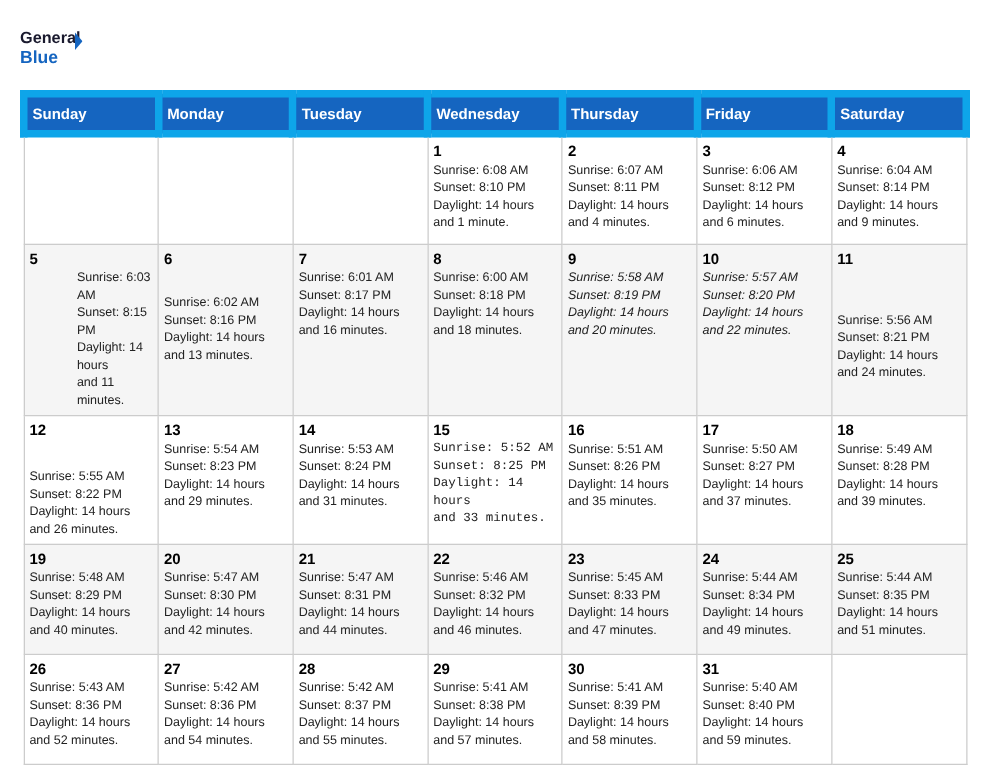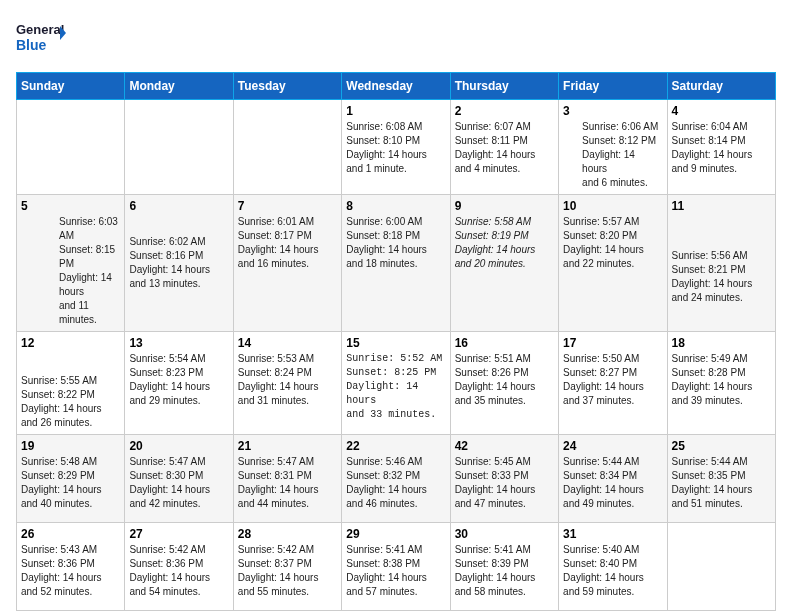--- a/index.html
+++ b/index.html
@@ -37,21 +37,21 @@
       width: 100%;
       border-collapse: collapse;
       font-size: 11px;
     }
     thead th {
       background: #1565c0;
       color: #fff;
       padding: 6px 4px;
       text-align: left;
       font-size: 12px;
-      border: 1px solid #0ea5e9;
+      border: 6px solid #0ea5e9;
     }
     tbody td {
       border: 1px solid #ccc;
       vertical-align: top;
       padding: 4px;
       height: 88px;
       width: 14.28%;
       background: #fff;
     }
     tbody tr:nth-child(even) td {
@@ -114,21 +114,21 @@
         </td>
         <td>
           <div class="day-num">2</div>
           <div class="day-detail" style="white-space: pre-line;">Sunrise: 6:07 AM
 Sunset: 8:11 PM
 Daylight: 14 hours
 and 4 minutes.</div>
         </td>
         <td>
           <div class="day-num">3</div>
-          <div class="day-detail" style="white-space: pre-line; margin-left: 19px;">Sunrise: 6:06 AM
+          <div class="day-detail" style="white-space: pre-line;">Sunrise: 6:06 AM
 Sunset: 8:12 PM
 Daylight: 14 hours
 and 6 minutes.</div>
         </td>
         <td>
           <div class="day-num">4</div>
           <div class="day-detail" style="white-space: pre-line;">Sunrise: 6:04 AM
 Sunset: 8:14 PM
 Daylight: 14 hours
 and 9 minutes.</div>
@@ -165,21 +165,21 @@
         </td>
         <td>
           <div class="day-num">9</div>
           <div class="day-detail" style="white-space: pre-line; font-style: italic;">Sunrise: 5:58 AM
 Sunset: 8:19 PM
 Daylight: 14 hours
 and 20 minutes.</div>
         </td>
         <td>
           <div class="day-num">10</div>
-          <div class="day-detail" style="white-space: pre-line;">Sunrise: 5:57 AM
+          <div class="day-detail" style="white-space: pre-line; font-style: italic;">Sunrise: 5:57 AM
 Sunset: 8:20 PM
 Daylight: 14 hours
 and 22 minutes.</div>
         </td>
         <td>
           <div class="day-num">11</div>
           <div class="day-detail" style="white-space: pre-line; margin-top: 36px;">Sunrise: 5:56 AM
 Sunset: 8:21 PM
 Daylight: 14 hours
 and 24 minutes.</div>
@@ -259,21 +259,21 @@
 and 44 minutes.</div>
         </td>
         <td>
           <div class="day-num">22</div>
           <div class="day-detail" style="white-space: pre-line;">Sunrise: 5:46 AM
 Sunset: 8:32 PM
 Daylight: 14 hours
 and 46 minutes.</div>
         </td>
         <td>
-          <div class="day-num">42</div>
+          <div class="day-num">23</div>
           <div class="day-detail" style="white-space: pre-line;">Sunrise: 5:45 AM
 Sunset: 8:33 PM
 Daylight: 14 hours
 and 47 minutes.</div>
         </td>
         <td>
           <div class="day-num">24</div>
           <div class="day-detail" style="white-space: pre-line;">Sunrise: 5:44 AM
 Sunset: 8:34 PM
 Daylight: 14 hours

